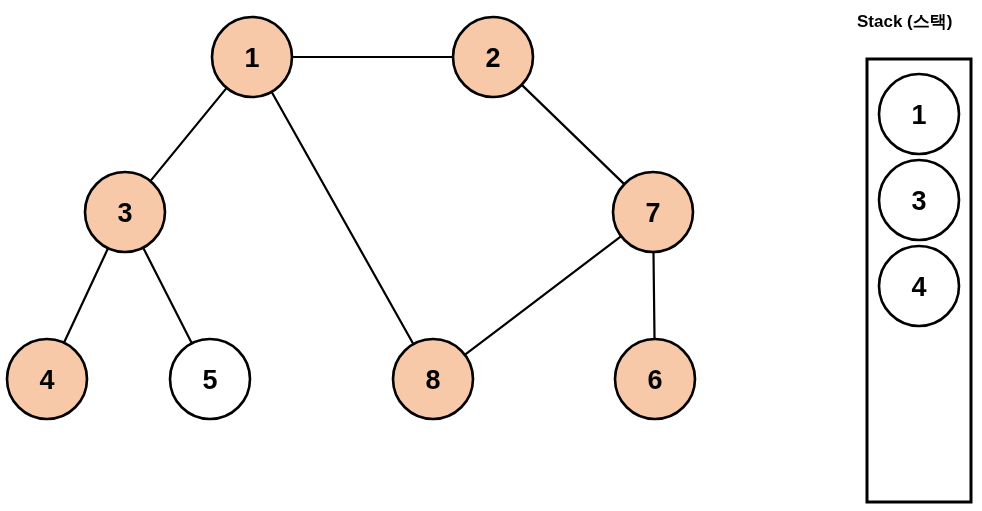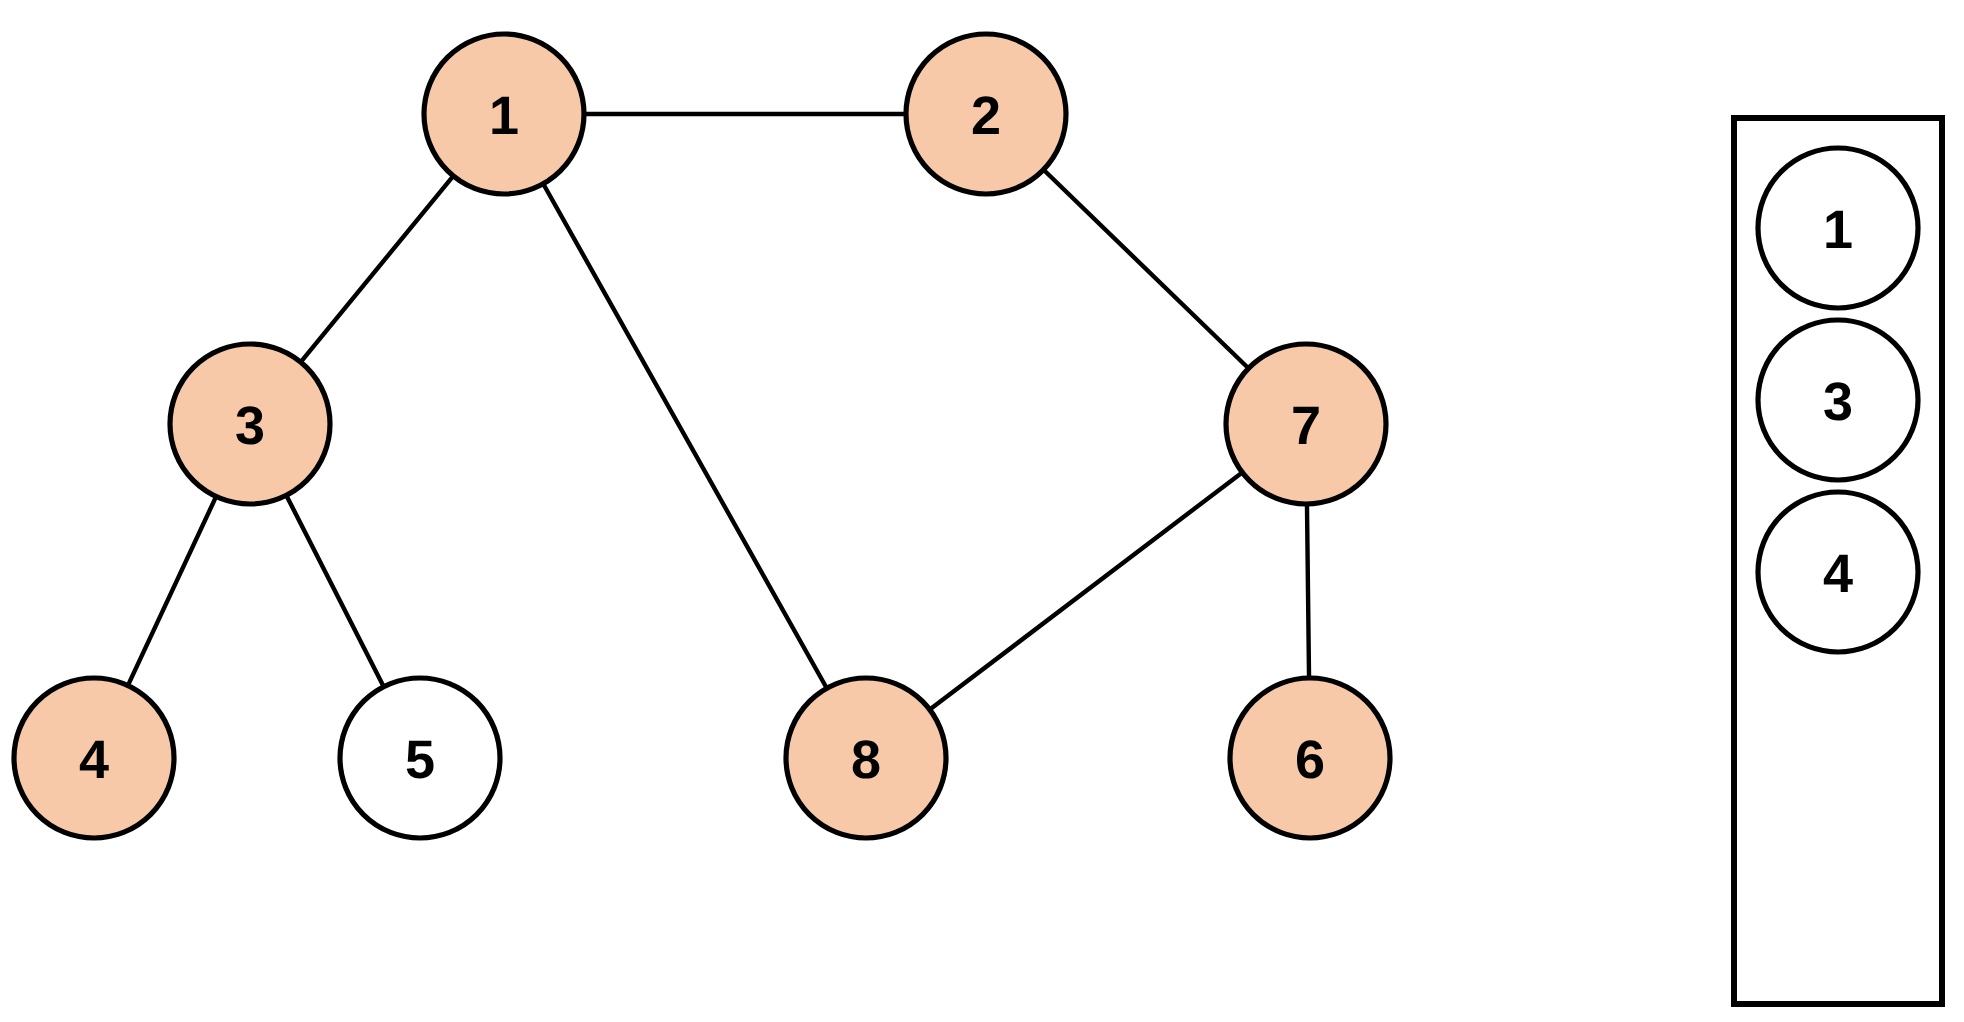--- a/index.html
+++ b/index.html
@@ -130,14 +130,15 @@
           <circle cx="919" cy="200" r="40" class="stack-circle"></circle>
           <text x="919" y="201" class="stack-label">3</text>
         </g>
         <g>
           <circle cx="919" cy="286" r="40" class="stack-circle"></circle>
           <text x="919" y="287" class="stack-label">4</text>
         </g>
       </g>
   </svg>
 
+  <div class="stack-title" id="stack-title" style="left: 0px; top: 10px; width: 982px; text-align: left; padding-left: 857px; box-sizing: border-box;">Stack (스택)</div>
 
 </div>
 
 </body></html>

